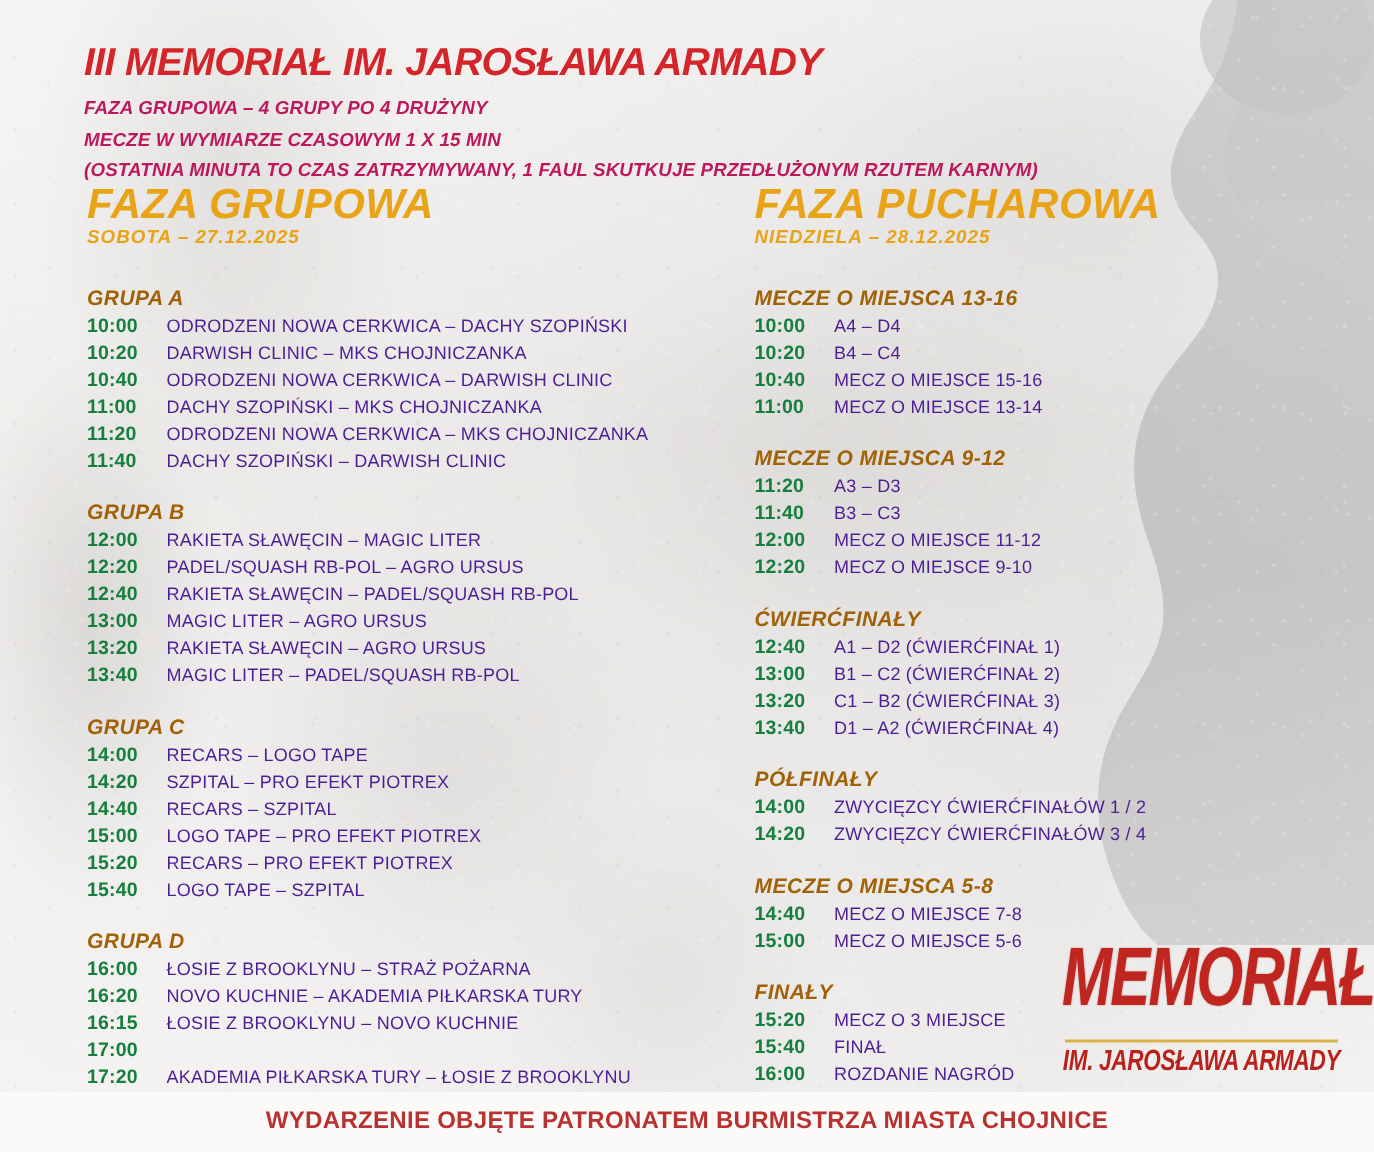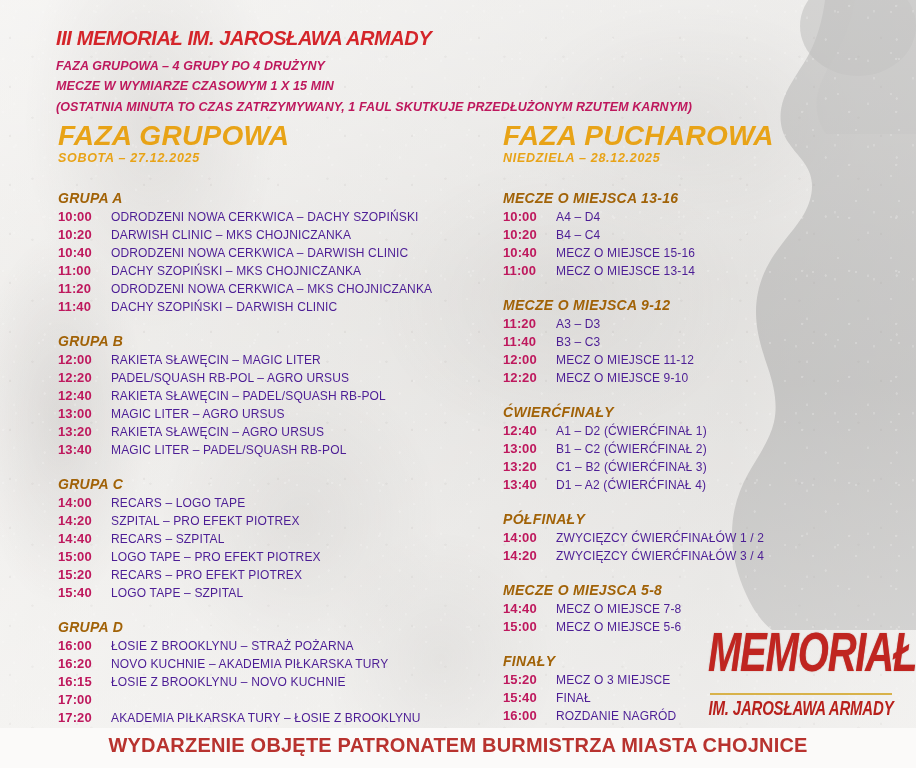--- a/index.html
+++ b/index.html
@@ -80,21 +80,21 @@
 
   .header {
     position: absolute;
     left: 56px;
     top: 28px;
     width: 680px;
   }
   .main-title {
     margin: 0;
     color: #d4252a;
-    font-size: 20px;
+    font-size: 26px;
     font-weight: bold;
     font-style: italic;
     letter-spacing: -0.4px;
     line-height: 1.05;
     white-space: nowrap;
   }
   .subtitle {
     margin: 0;
     color: #be185d;
     font-size: 12.5px;
@@ -147,21 +147,21 @@
     white-space: nowrap;
   }
   .match {
     display: flex;
     align-items: baseline;
     line-height: 1.0;
     margin-bottom: 5px;
     white-space: nowrap;
   }
   .m-time {
-    color: #be185d;
+    color: #15803d;
     font-size: 13px;
     font-weight: bold;
     letter-spacing: 0.1px;
     flex: 0 0 auto;
     min-width: 44px;
   }
   .m-teams {
     color: #4c1d95;
     font-size: 12px;
     font-weight: normal;
@@ -217,21 +217,21 @@
     background: #fbfaf9;
     z-index: 6;
   }
   .footer-text {
     position: absolute;
     left: 0;
     right: 0;
     bottom: 11px;
     text-align: center;
     color: #b8332f;
-    font-size: 20px;
+    font-size: 16px;
     font-weight: bold;
     letter-spacing: 0.2px;
     z-index: 7;
     white-space: nowrap;
   }
 </style>
 </head>
 <body>
 
 <div id="poster">

